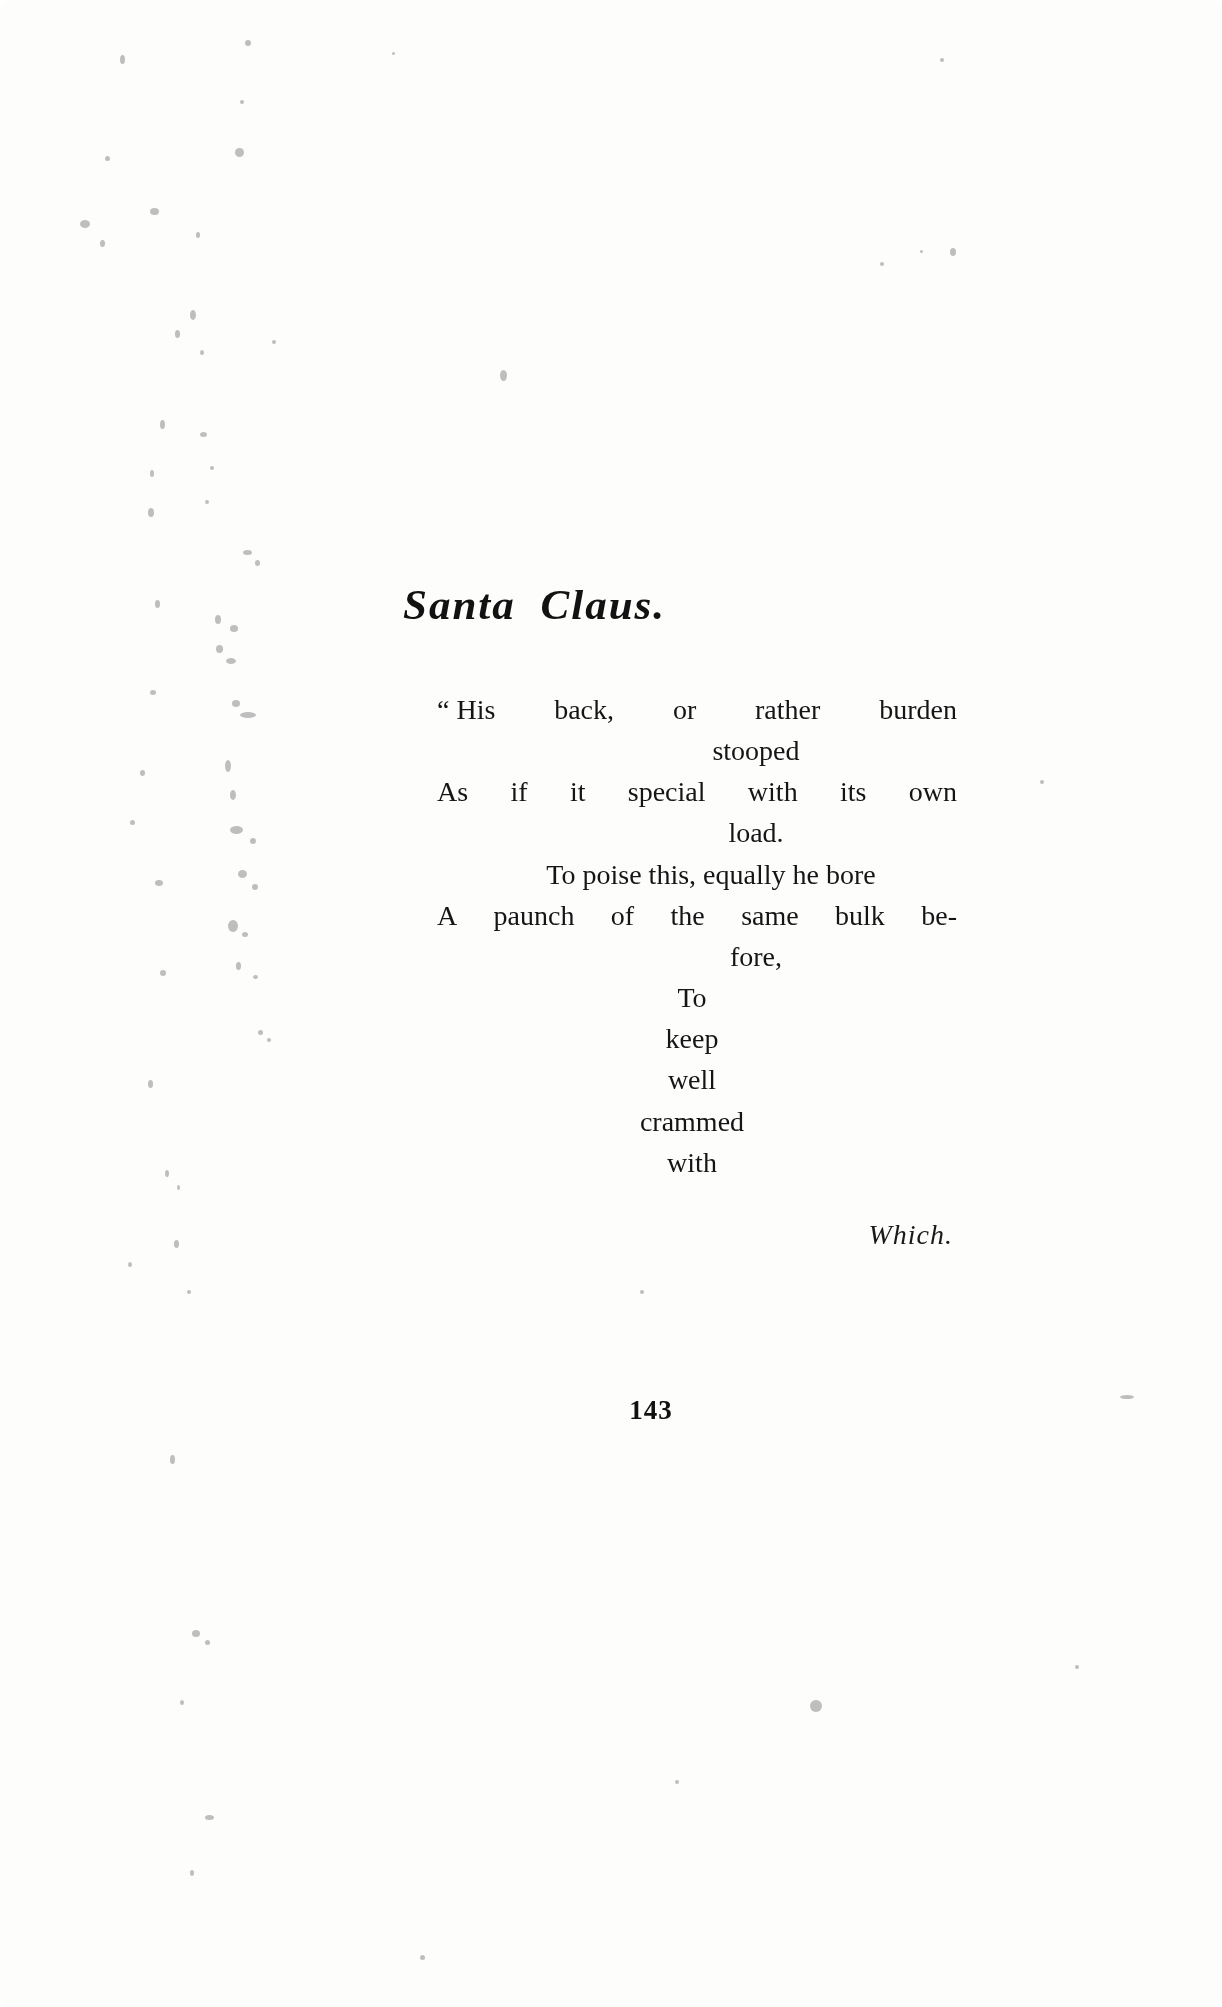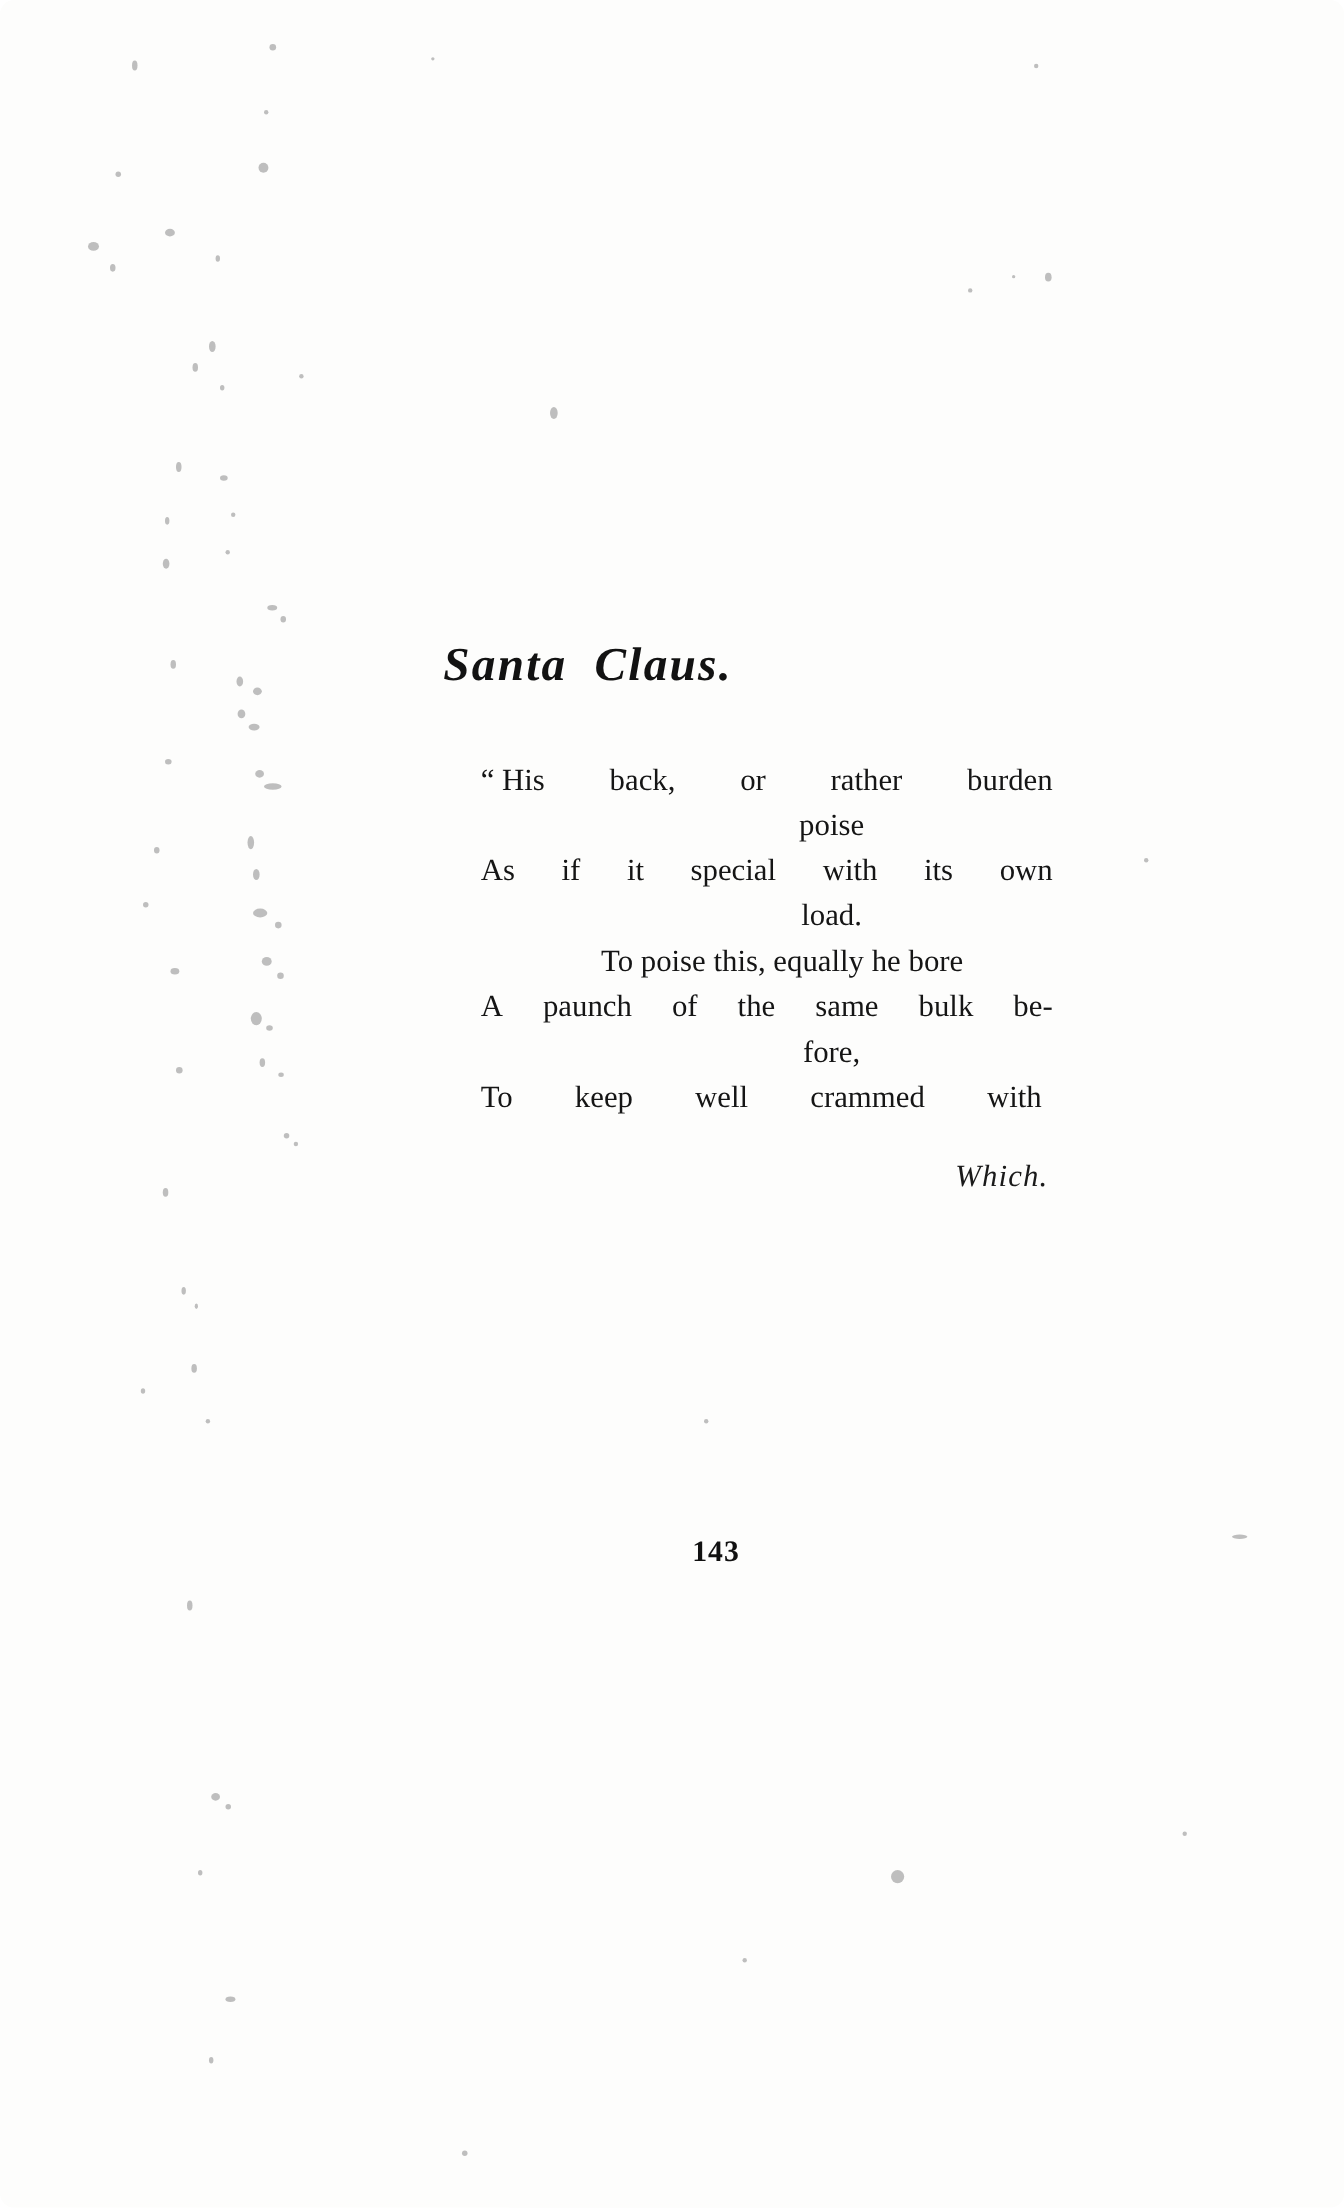--- a/index.html
+++ b/index.html
@@ -55,20 +55,21 @@
     white-space: nowrap;
     text-align: center;
   }
   .line.justify {
     display: flex;
     justify-content: space-between;
     width: 520px;
   }
   .line.justify.narrow {
     width: 510px;
+    flex-direction: column;
   }
   .line.indent {
     padding-left: 90px;
   }
   .line.loose {
     word-spacing: 5px;
   }
 
   .attribution {
     margin-top: 36px;
@@ -178,21 +179,21 @@
     <div class="stanza">
 
       <div class="line justify">
         <span>“ His</span>
         <span>back,</span>
         <span>or</span>
         <span>rather</span>
         <span>burden</span>
       </div>
 
-      <div class="line indent">poise</div>
+      <div class="line indent">stooped</div>
 
       <div class="line justify">
         <span>As</span>
         <span>if</span>
         <span>it</span>
         <span>special</span>
         <span>with</span>
         <span>its</span>
         <span>own</span>
       </div>

